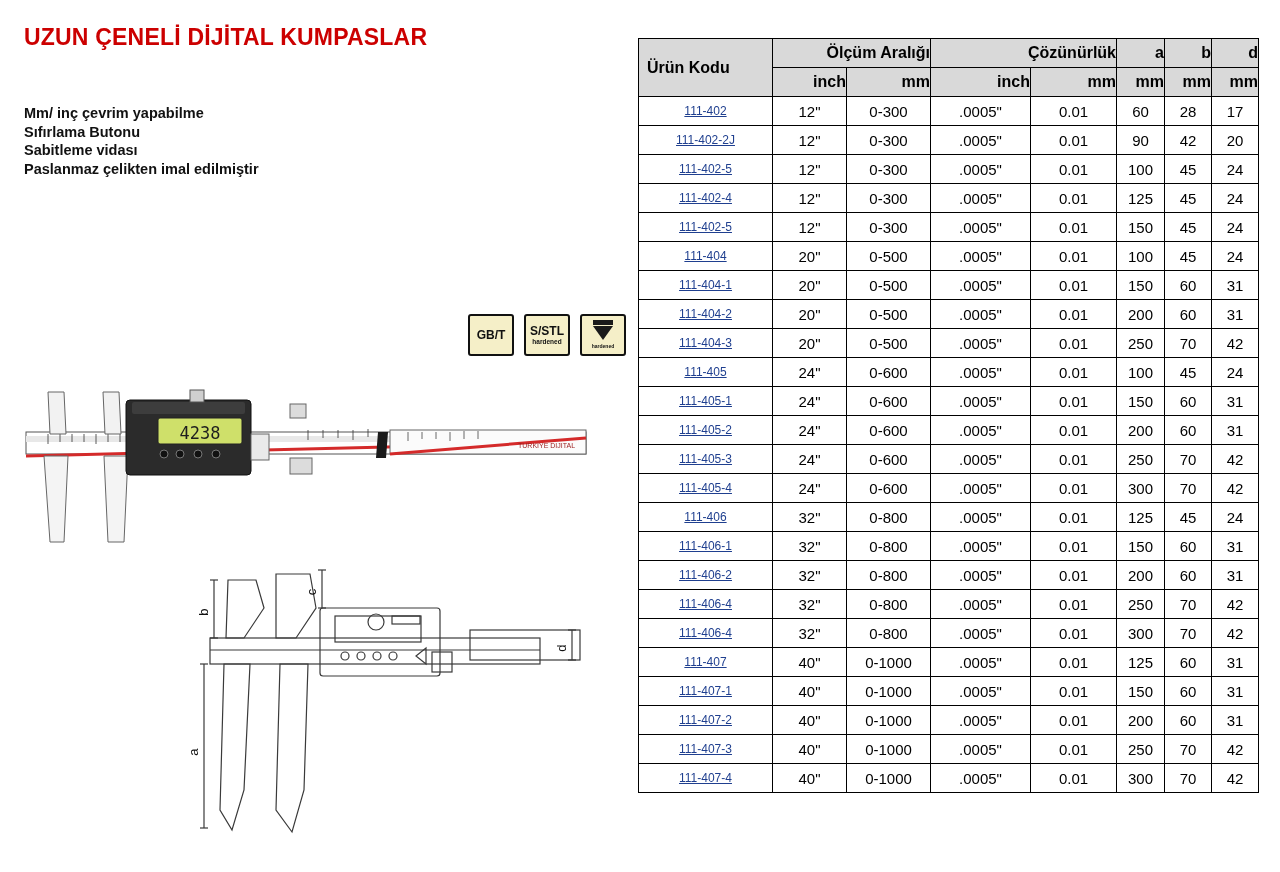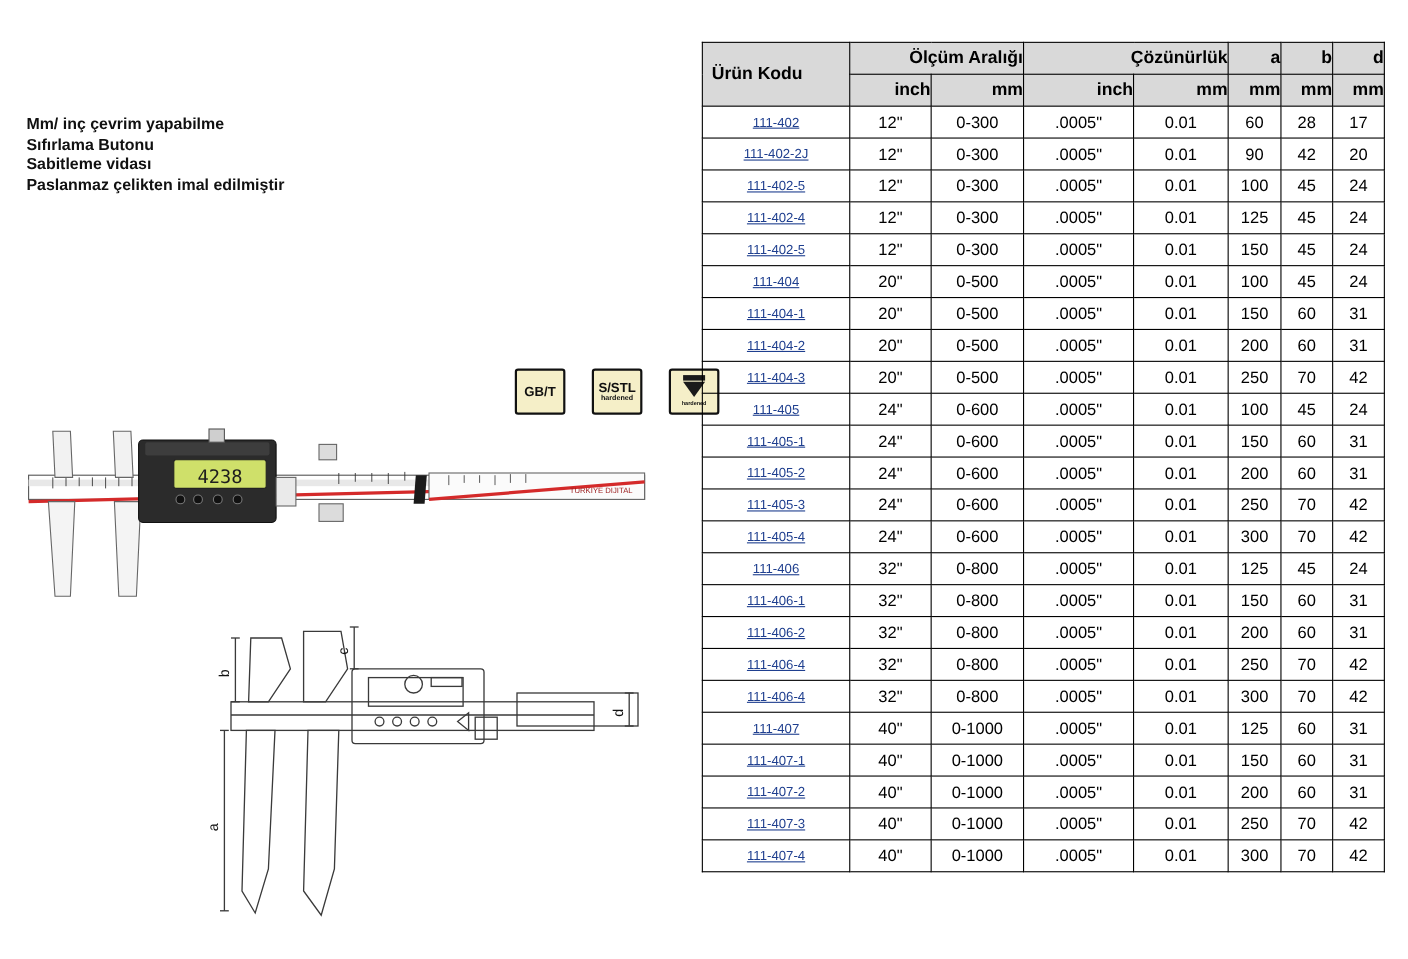--- a/index.html
+++ b/index.html
@@ -41,23 +41,23 @@
     font-weight: bold;
     color: #111;
     line-height: 18.5px;
   }
   #feature-list div { white-space: nowrap; }
 
   
   #badges {
     position: absolute;
     left: 468px;
-    top: 335px;
+    top: 314px;
     display: flex;
-    gap: 24px;
+    gap: 10px;
     align-items: flex-start;
     text-align: center;
   }
   .badge {
     width: 46px;
     height: 42px;
     border: 2px solid #111;
     border-radius: 3px;
     background: #f5efc8;
     display: flex;
@@ -156,20 +156,21 @@
   .col-mm2    { width: 86px; }
   .col-a      { width: 48px; }
   .col-b      { width: 47px; }
   .col-d      { width: 47px; }
 </style>
 </head>
 <body>
 
 <div id="left-panel">
 
+  <div id="product-title">UZUN ÇENELİ DİJİTAL KUMPASLAR</div>
 
   <div id="feature-list">
     <div>Mm/ inç çevrim yapabilme</div>
     <div>Sıfırlama Butonu</div>
     <div>Sabitleme vidası</div>
     <div>Paslanmaz çelikten imal edilmiştir</div>
   </div>
 
   <div id="badges">
     <div class="badge">

